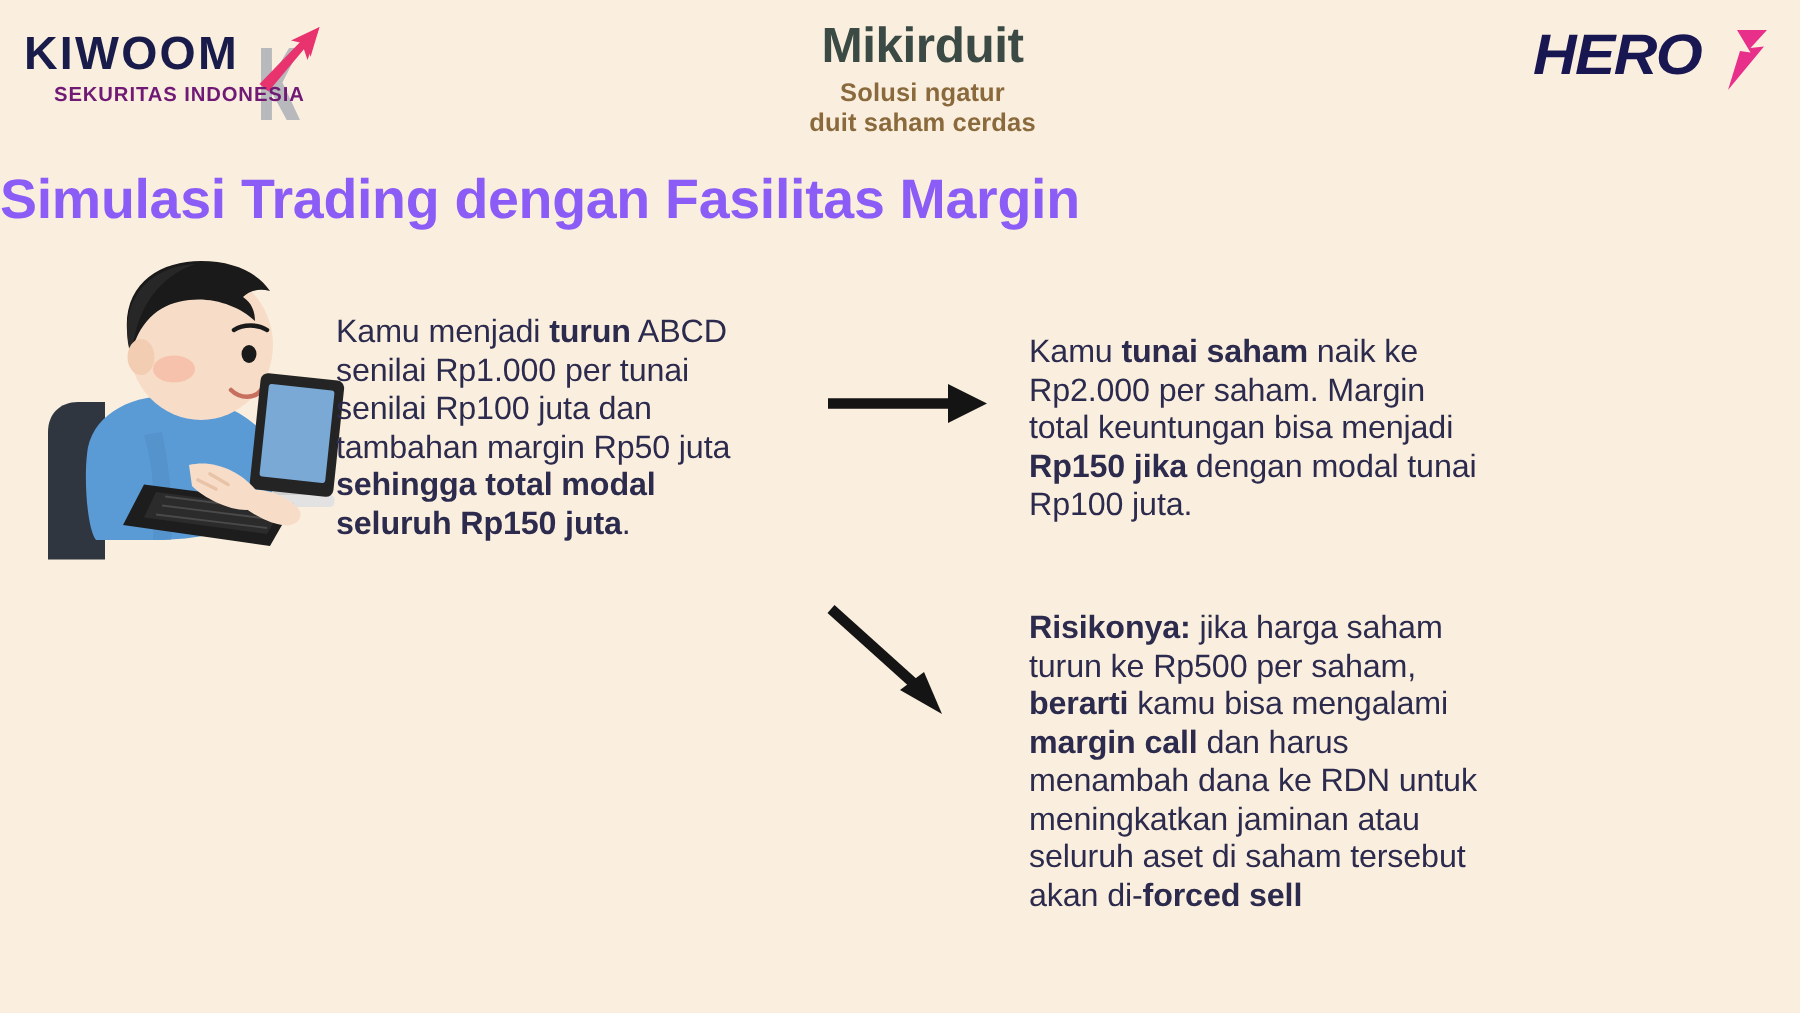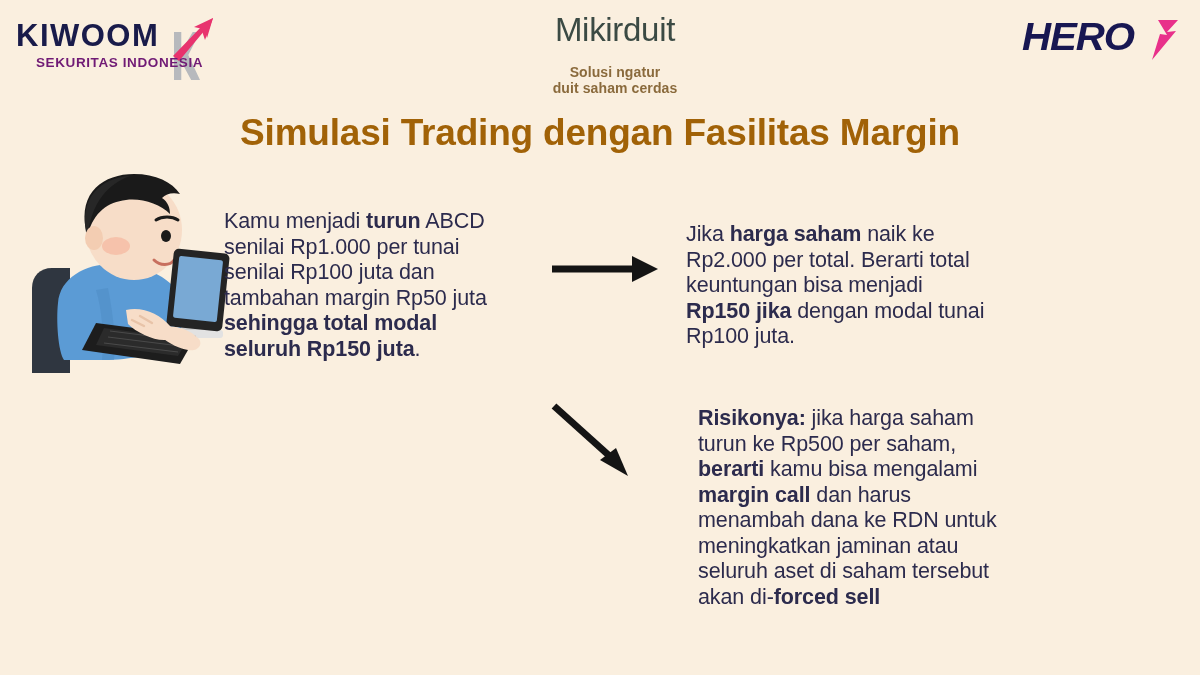--- a/index.html
+++ b/index.html
@@ -70,28 +70,28 @@
 
   .logo-mikirduit {
     position: absolute;
     left: 500px;
     top: 13px;
     width: 230px;
     text-align: center;
   }
   .mikirduit-word {
     font-size: 33px;
-    font-weight: normal;
+    font-weight: bold;
     color: #3b4a44;
     letter-spacing: -0.3px;
     line-height: 1.05;
   }
   .mikirduit-tag {
-    margin-top: 16px;
-    font-size: 14px;
+    margin-top: 4px;
+    font-size: 17px;
     font-weight: bold;
     color: #8a6a3c;
     line-height: 1.18;
     letter-spacing: 0.1px;
   }
 
   .logo-hero {
     position: absolute;
     right: 18px;
     top: 16px;
@@ -119,24 +119,23 @@
     width: 30px;
     height: 42px;
   }
 
   
   .title {
     position: absolute;
     left: 0;
     top: 112px;
     width: 1200px;
-    text-align: center;
     font-size: 37px;
     font-weight: bold;
-    color: #a16207;
+    color: #8b5cf6;
     letter-spacing: -0.2px;
     line-height: 1.15;
   }
 
   
   .illustration {
     position: absolute;
     left: 30px;
     top: 168px;
     width: 200px;
@@ -147,21 +146,21 @@
   .tbox {
     position: absolute;
     color: #2c2b4d;
     font-size: 21.5px;
     line-height: 25.5px;
     letter-spacing: -0.1px;
   }
   .tbox b { font-weight: bold; }
   .block-left  { left: 224px; top: 209px; width: 286px; }
   .block-up    { left: 686px; top: 222px; width: 305px; }
-  .block-down  { left: 686px; top: 406px; width: 310px; margin-left: 12px; }
+  .block-down  { left: 686px; top: 406px; width: 310px; }
 
   
   .arrow-straight {
     position: absolute;
     left: 548px;
     top: 248px;
     width: 112px;
     height: 42px;
   }
   .arrow-diagonal {
@@ -256,17 +255,17 @@
     <polygon points="84,8 110,21 84,34" fill="#141414"></polygon>
   </svg>
 
   <svg class="arrow-diagonal" viewBox="0 0 90 82">
     <line x1="6" y1="8" x2="66" y2="62" stroke="#141414" stroke-width="7"></line>
     <polygon points="52,62 80,78 68,50" fill="#141414"></polygon>
   </svg>
 
   <div class="tbox block-left"><span>Kamu menjadi </span><b>turun</b><span> ABCD senilai Rp1.000 per tunai senilai Rp100 juta dan tambahan margin Rp50 juta </span><b>sehingga total modal seluruh Rp150 juta</b><span>.</span></div>
 
-  <div class="tbox block-up"><span>Jika </span><b>harga saham</b><span> naik ke Rp2.000 per total. Berarti total keuntungan bisa menjadi </span><b>Rp150 jika</b><span> dengan modal tunai Rp100 juta.</span></div>
+  <div class="tbox block-up"><span>Kamu </span><b>tunai saham</b><span> naik ke Rp2.000 per saham. Margin total keuntungan bisa menjadi </span><b>Rp150 jika</b><span> dengan modal tunai Rp100 juta.</span></div>
 
   <div class="tbox block-down"><b>Risikonya:</b><span> jika harga saham turun ke Rp500 per saham, </span><b>berarti</b><span> kamu bisa mengalami </span><b>margin call</b><span> dan harus menambah dana ke RDN untuk meningkatkan jaminan atau seluruh aset di saham tersebut akan di-</span><b>forced sell</b></div>
 
 </div>
 
 </body></html>

